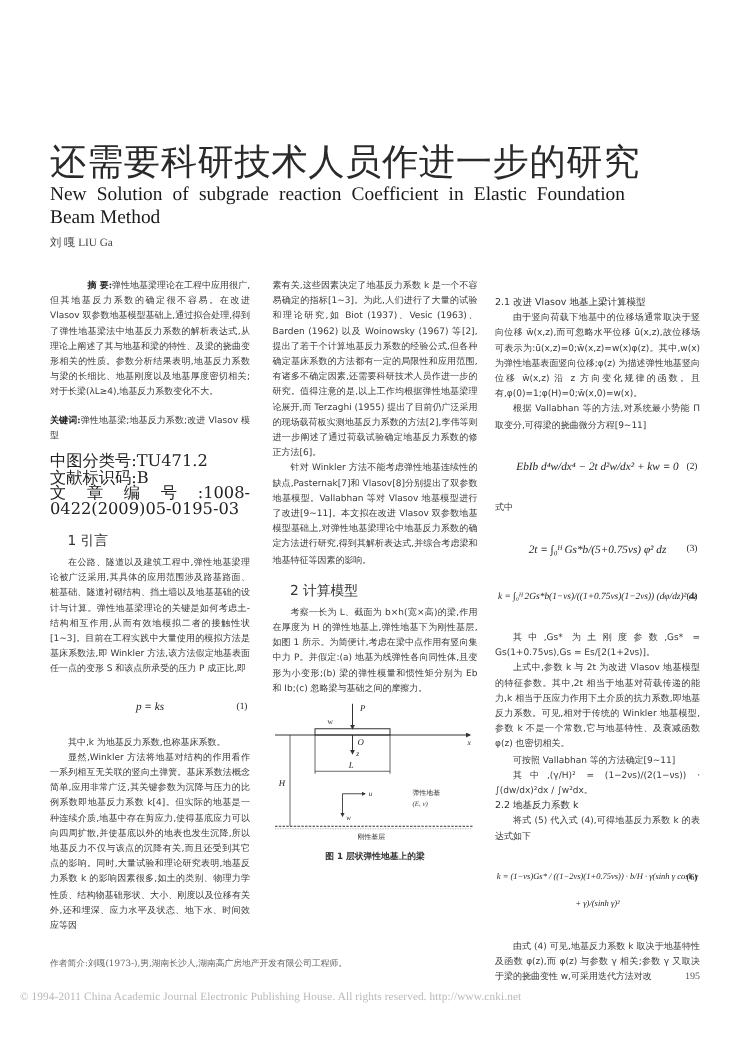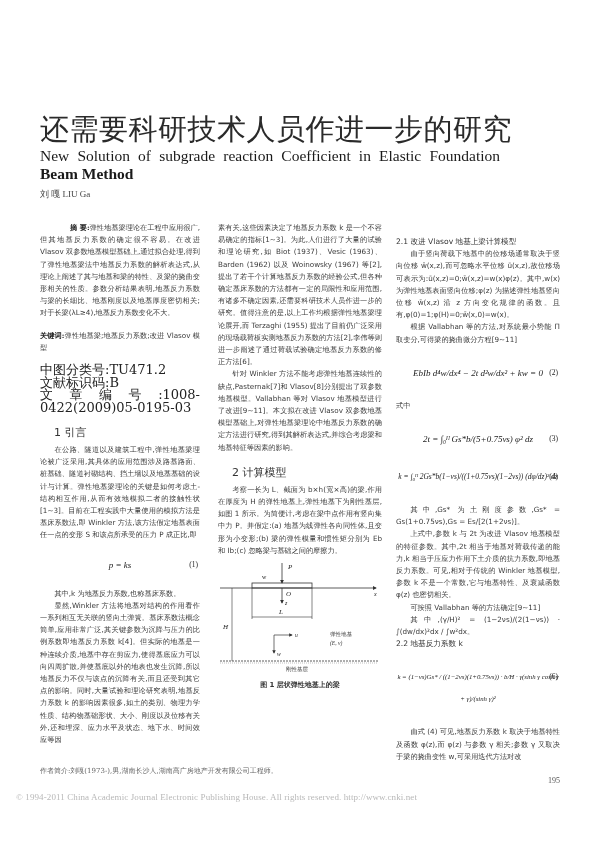--- a/index.html
+++ b/index.html
@@ -1,19 +1,19 @@
 <!DOCTYPE html>
 <html><head>
 <meta charset="utf-8">
 <style>
   html,body{margin:0;padding:0;background:#fff;}
   body{width:600px;height:850px;position:relative;overflow:hidden;font-family:"DejaVu Sans",sans-serif;color:#333;}
   .title-cn{position:absolute;left:40px;top:110px;font-family:"DejaVu Serif",serif;font-size:29px;color:#2a2a2a;letter-spacing:0.5px;white-space:nowrap;font-weight:normal;}
   .title-en{position:absolute;left:40px;top:146px;width:460px;font-family:"Liberation Serif",serif;font-size:15.5px;line-height:19px;color:#1a1a1a;text-align:justify;text-align-last:justify;}
-  .title-en2{position:absolute;left:40px;top:164px;font-family:"Liberation Serif",serif;font-size:15.5px;line-height:19px;color:#1a1a1a;font-weight:bold;}
+  .title-en2{position:absolute;left:40px;top:164px;font-family:"Liberation Serif",serif;font-size:15.5px;line-height:19px;color:#1a1a1a;}
   .author{position:absolute;left:40px;top:188px;font-family:"Liberation Serif",serif;font-size:9px;color:#444;}
   .col{position:absolute;font-size:7.2px;line-height:12.2px;color:#3a3a3a;text-align:justify;}
   .c1{left:40px;top:222px;width:160px;}
   .c2{left:218px;top:222px;width:164px;}
   .c3{left:396px;top:222px;width:164px;}
   p{margin:0;}
   .ind{text-indent:2em;}
   .abs-label{font-family:"DejaVu Serif",serif;font-weight:bold;color:#222;padding-left:30px;}
   .kw-label{font-family:"DejaVu Serif",serif;font-weight:bold;color:#222;}
   .meta{font-family:"DejaVu Serif",serif;font-weight:normal;font-size:13px;line-height:12.5px;color:#222;}
@@ -108,19 +108,20 @@
   <p class="ind">根据 Vallabhan 等的方法,对系统最小势能 Π 取变分,可得梁的挠曲微分方程[9~11]</p>
   <div class="eq tall"><span>EbIb d⁴w/dx⁴ − 2t d²w/dx² + kw = 0</span><span class="eqn">(2)</span></div>
   <p>式中</p>
   <div class="eq tall"><span>2t = ∫₀ᴴ Gs*b/(5+0.75νs) φ² dz</span><span class="eqn">(3)</span></div>
   <div class="eq tall" style="font-size:7.5px"><span>k = ∫₀ᴴ 2Gs*b(1−νs)/((1+0.75νs)(1−2νs)) (dφ/dz)² dz</span><span class="eqn">(4)</span></div>
   <p class="ind">其中,Gs* 为土刚度参数,Gs* = Gs(1+0.75νs),Gs = Es/[2(1+2νs)]。</p>
   <p class="ind">上式中,参数 k 与 2t 为改进 Vlasov 地基模型的特征参数。其中,2t 相当于地基对荷载传递的能力,k 相当于压应力作用下土介质的抗力系数,即地基反力系数。可见,相对于传统的 Winkler 地基模型,参数 k 不是一个常数,它与地基特性、及衰减函数 φ(z) 也密切相关。</p>
   <p class="ind">可按照 Vallabhan 等的方法确定[9~11]</p>
   <p class="ind">其中,(γ/H)² = (1−2νs)/(2(1−νs)) · ∫(dw/dx)²dx / ∫w²dx。</p>
   <div class="h2">2.2 地基反力系数 k</div>
+  <p class="ind">将式 (5) 代入式 (4),可得地基反力系数 k 的表达式如下</p>
   <div class="eq tall" style="font-size:6.8px"><span>k = (1−νs)Gs* / ((1−2νs)(1+0.75νs)) · b/H · γ(sinh γ cosh γ + γ)/(sinh γ)²</span><span class="eqn">(6)</span></div>
   <p class="ind">由式 (4) 可见,地基反力系数 k 取决于地基特性及函数 φ(z),而 φ(z) 与参数 γ 相关;参数 γ 又取决于梁的挠曲变性 w,可采用迭代方法对改</p>
 </div>
 
 <div class="footnote">作者简介:刘嘎(1973-),男,湖南长沙人,湖南高广房地产开发有限公司工程师。</div>
 <div class="pageno">195</div>
 <div class="copyright">© 1994-2011 China Academic Journal Electronic Publishing House. All rights reserved.    http://www.cnki.net</div>
 
 </body></html>

